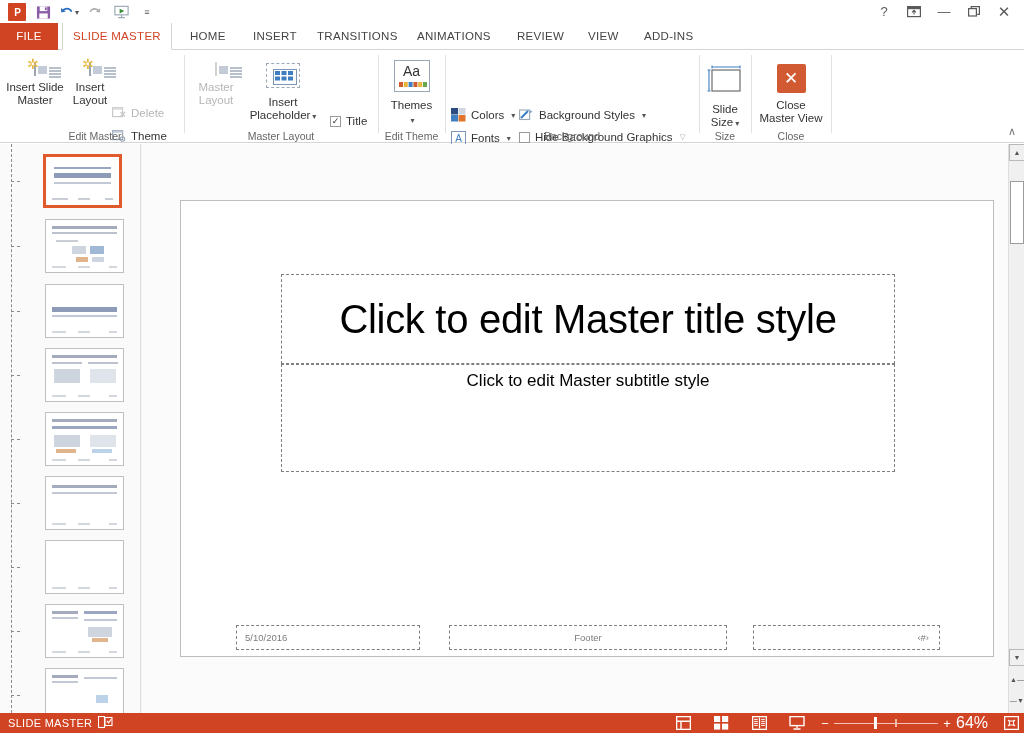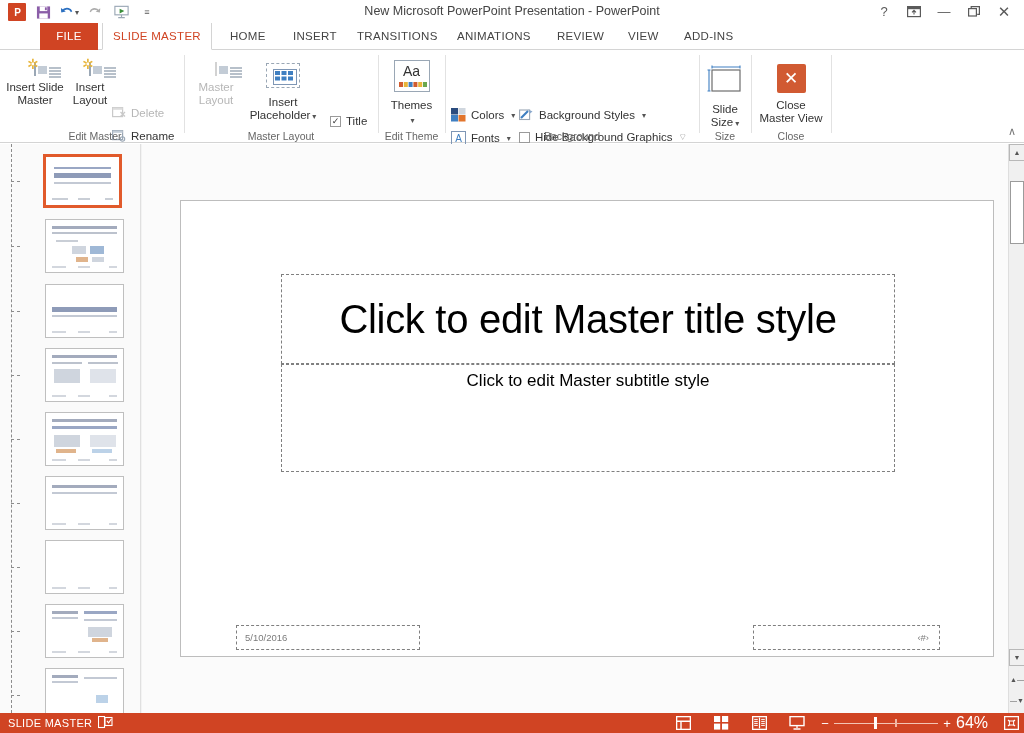--- a/index.html
+++ b/index.html
@@ -42,21 +42,20 @@
 
   
   .tabstrip {
     position: absolute; top: 23px; left: 0; width: 1024px; height: 27px;
     background: #ffffff; border-bottom: 1px solid #d4d4d4;
   }
   .tab {
     position: absolute; top: 0; height: 27px; line-height: 27px;
     font-size: 11.5px; letter-spacing: .3px; color: #444; padding: 0 10px;
     white-space: nowrap;
-    margin-left: 40px;
   }
   .tab.file { background: #d04423; color: #fff; left: 0; width: 58px; text-align: center; padding: 0; }
   .tab.active { color: #d04423; background: #fff; border-left:1px solid #d4d4d4; border-right:1px solid #d4d4d4; border-bottom: 1px solid #fff; }
 
   
   .ribbon {
     position: absolute; top: 50px; left: 0; width: 1024px; height: 93px;
     background: #ffffff; border-bottom: 1px solid #d4d4d4;
   }
   .group { position: absolute; top: 0; height: 93px; }
@@ -193,21 +192,20 @@
             <rect x="2" y="1" width="14" height="9" fill="none" stroke="#9aa7b5" stroke-width="1.2"></rect>
             <path d="M7 3.5 L12 6 L7 8.5 Z" fill="#3a8f3a"></path>
             <path d="M9 10 v2.5 M5.5 13 h7" stroke="#9aa7b5" stroke-width="1.2"></path>
           </svg>
       </div>
       <div class="qat-btn">
         <span style="font-size:9px;color:#555">≡</span>
       </div>
     </div>
 
-    <div class="win-title">New Microsoft PowerPoint Presentation - PowerPoint</div>
 
     <div class="wincontrols">
       <div class="wc">?</div>
       <div class="wc">
         <svg width="14" height="13" viewBox="0 0 14 13">
             <rect x="0.6" y="1.6" width="12.8" height="10" fill="none" stroke="#5a5a5a" stroke-width="1.2"></rect>
             <rect x="0.6" y="1.6" width="12.8" height="2.6" fill="#5a5a5a"></rect>
             <path d="M7 9.6 V5.6 M5 7.4 L7 5.4 L9 7.4" stroke="#5a5a5a" stroke-width="1.1" fill="none"></path>
           </svg>
       </div>
@@ -259,21 +257,21 @@
             <path d="M8.5 6 L13 10.5 M13 6 L8.5 10.5" stroke="#c9c9c9" stroke-width="1.3"></path>
           </svg>
         <span>Delete</span>
       </div>
       <div class="smallrow" style="left:112px;top:79px">
         <svg width="14" height="13" viewBox="0 0 14 13">
             <rect x="0.6" y="1.6" width="10" height="9" fill="none" stroke="#9aa7b5" stroke-width="1.2"></rect>
             <rect x="0.6" y="1.6" width="10" height="2.2" fill="#c3ccd6"></rect>
             <circle cx="10.5" cy="10" r="2.2" fill="none" stroke="#9aa7b5" stroke-width="1.1"></circle>
           </svg>
-        <span>Rename</span>
+        <span>Theme</span>
       </div>
       <div class="smallrow dim" style="left:112px;top:102px">
         <svg width="14" height="13" viewBox="0 0 14 13">
             <rect x="0.6" y="1.6" width="10" height="9" fill="none" stroke="#c9c9c9" stroke-width="1.2"></rect>
             <rect x="0.6" y="1.6" width="10" height="2.2" fill="#dcdcdc"></rect>
             <path d="M8 11.5 L13 6.5 M10 6 h3.2 v3.2" stroke="#c9c9c9" stroke-width="1.1" fill="none"></path>
           </svg>
         <span>Preserve</span>
       </div>
       <div class="group-label" style="left:30px;width:130px">Edit Master</div>
@@ -531,20 +529,23 @@
         </div>
 
         <div class="ph ph-title">
           <span>Click to edit Master title style</span>
         </div>
 
         <div class="ph ph-date">
           <span>5/10/2016</span>
         </div>
 
+        <div class="ph ph-foot">
+          <span>Footer</span>
+        </div>
 
         <div class="ph ph-num">
           <span>‹#›</span>
         </div>
 
       </div>
     </div>
 
     <div class="sb-v" style="right:0;top:0;height:569px;width:16px">
       <div class="sb-arrow" style="top:0;left:0">▲</div>

